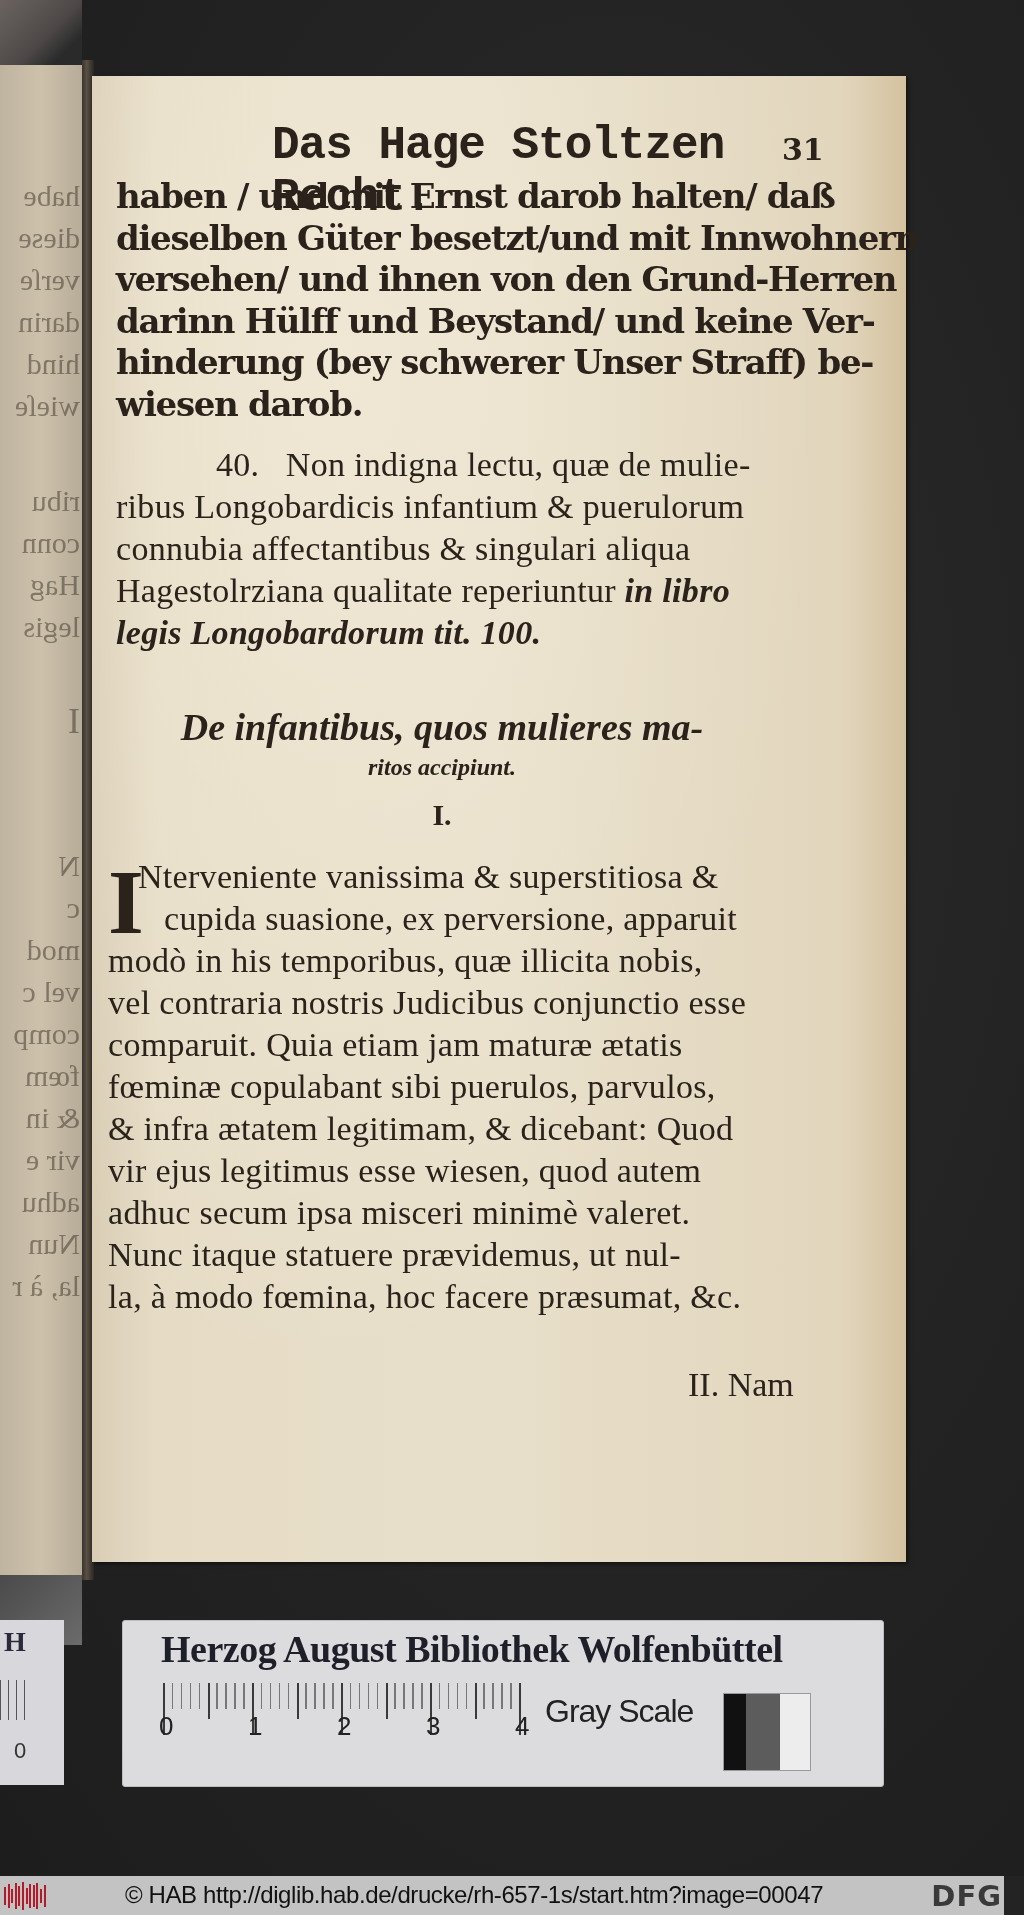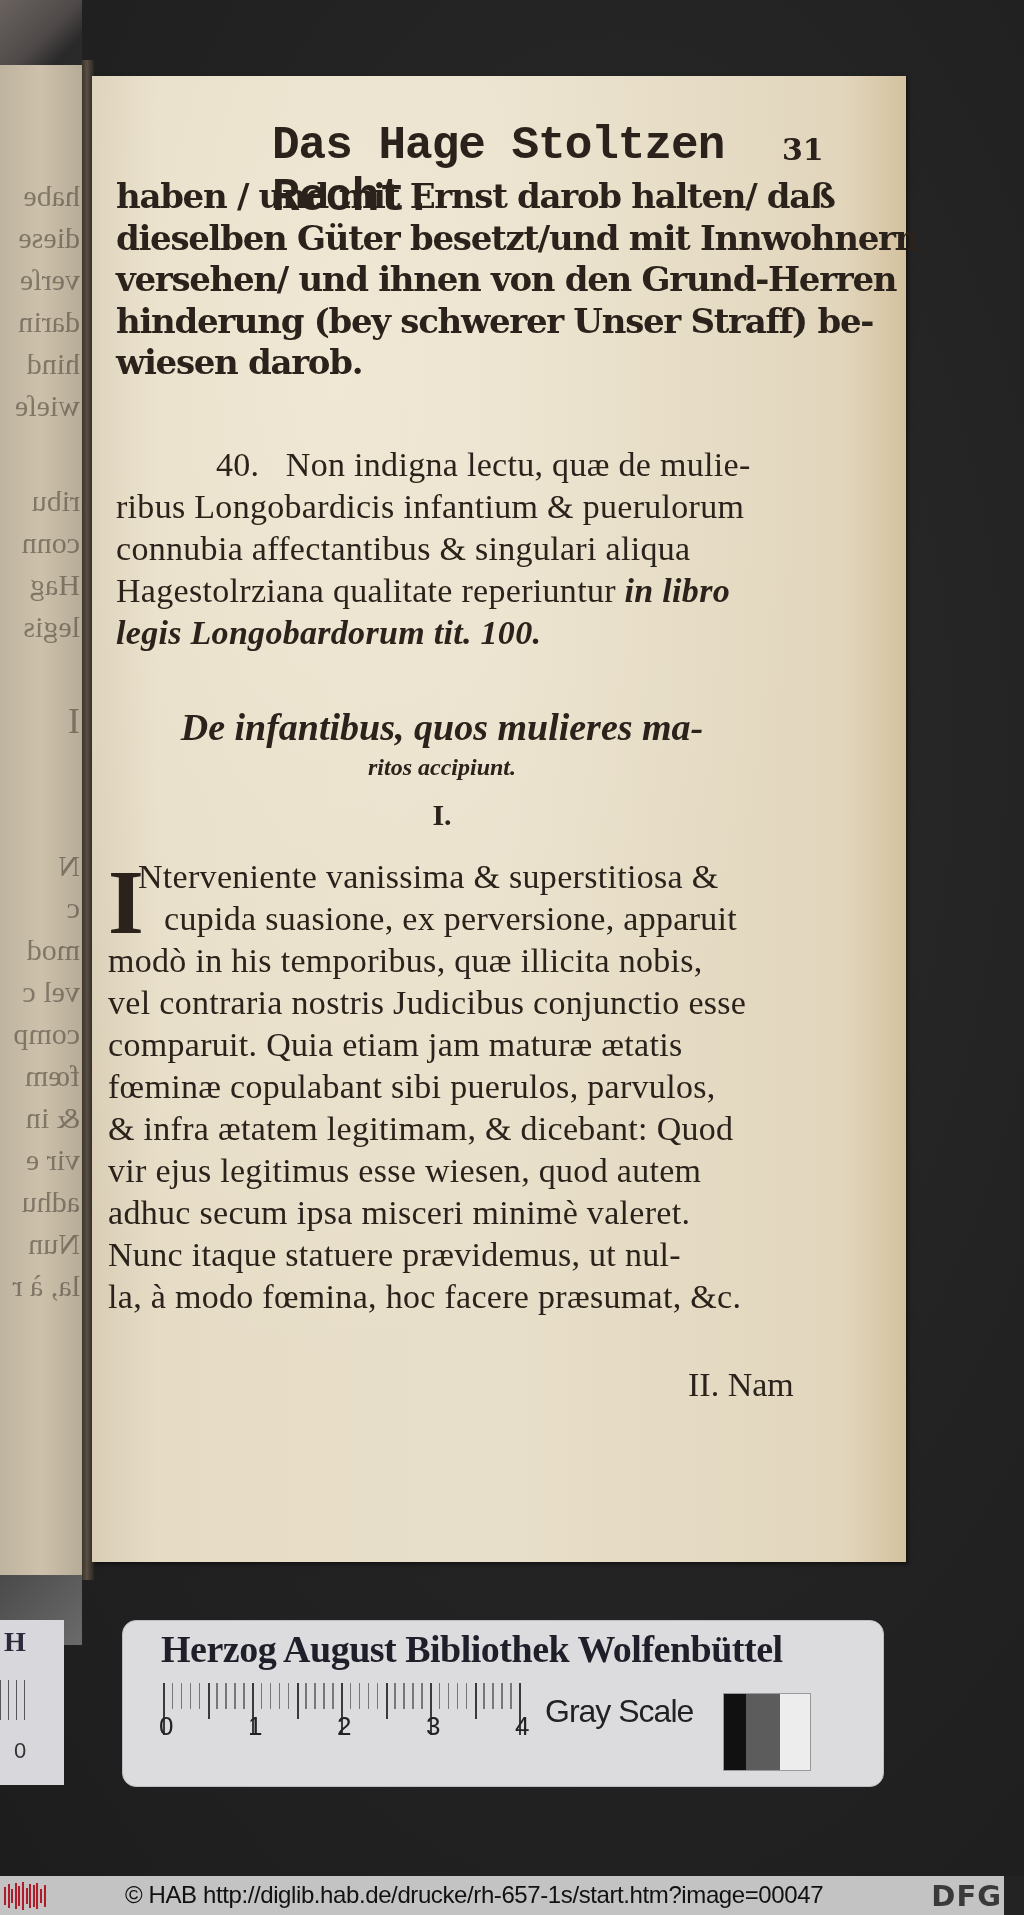--- a/index.html
+++ b/index.html
@@ -91,21 +91,21 @@
     }
     .decree .l1 { padding-left: 30px; }
     .decree .l2 { padding-left: 56px; }
     .catchword {
       position: absolute; top: 1290px; left: 596px; font-size: 34px;
       font-family: "Liberation Serif", serif;
     }
     
     .label {
       position: absolute; left: 122px; top: 1620px; width: 760px; height: 165px;
-      background: #dcdcdf; border: 1px solid #bdbdc1; border-radius: 14px;
+      background: #dcdcdf; border: 1px solid #bdbdc1; border-radius: 3px;
     }
     .label-title {
       position: absolute; left: 38px; top: 6px; font-size: 38px; font-weight: bold;
       color: #1f1f2a; letter-spacing: -0.5px; font-family: "Liberation Serif", serif;
     }
     .ruler { position: absolute; left: 40px; top: 62px; width: 234px; height: 60px; }
     .tick { position: absolute; top: 0; width: 1.5px; background: #3a3a3a; }
     .ruler-label {
       position: absolute; top: 90px; font-family: "Liberation Sans", sans-serif;
       font-size: 26px; color: #222;
@@ -177,20 +177,21 @@
 <div class="gutter"></div>
 
 <div class="page">
   <div class="running-head">Das Hage Stoltzen Recht.</div>
   <div class="page-number">31</div>
 
   <div class="fraktur">
     <div>haben / und mit Ernst darob halten/ daß</div>
     <div>dieselben Güter besetzt/und mit Innwohnern</div>
     <div>versehen/ und ihnen von den Grund-Herren</div>
+    <div>darinn Hülff und Beystand/ und keine Ver-</div>
     <div>hinderung (bey schwerer Unser Straff) be-</div>
     <div>wiesen darob.</div>
   </div>
 
   <div class="latin para40">
     <div class="num">
       <span>40.</span>&nbsp;&nbsp;&nbsp;<span>Non indigna lectu, quæ de mulie-</span>
     </div>
     <div>ribus Longobardicis infantium &amp; puerulorum</div>
     <div>connubia affectantibus &amp; singulari aliqua</div>

